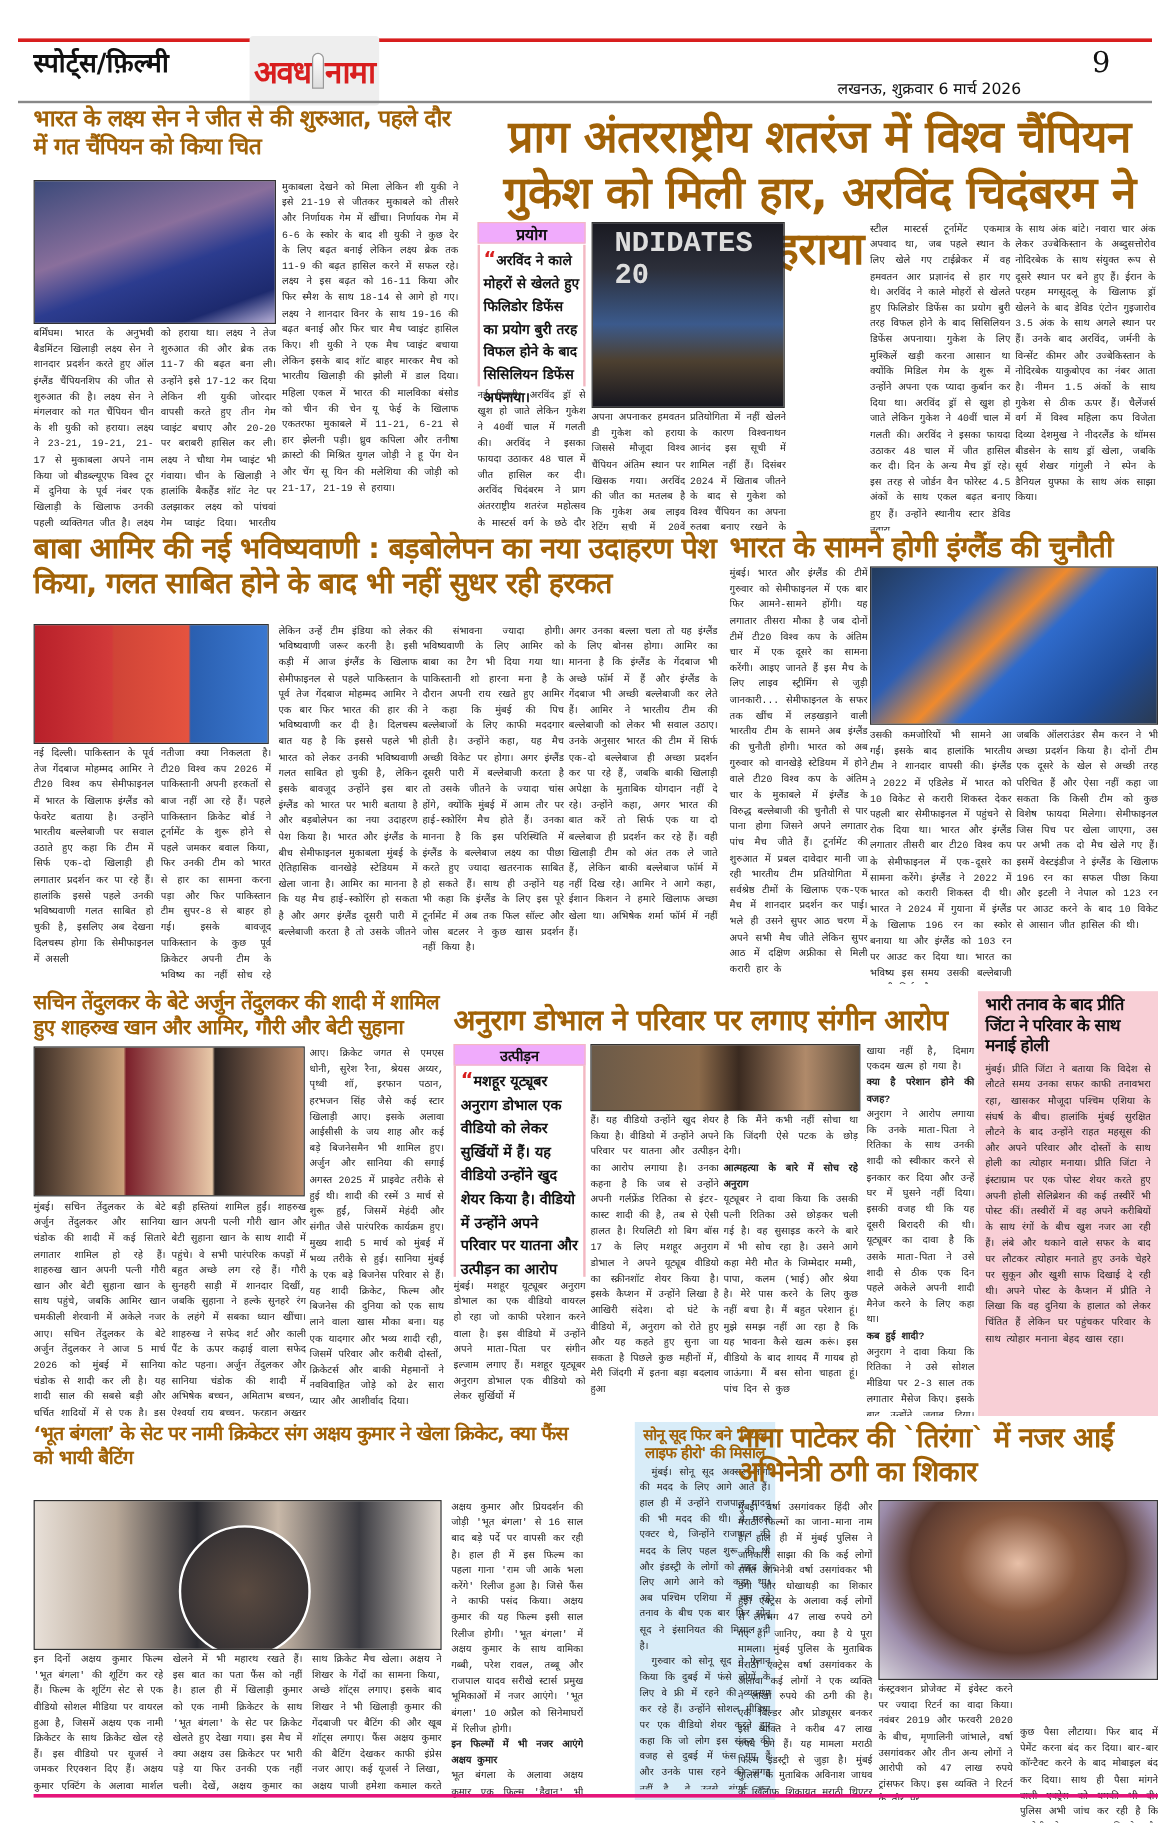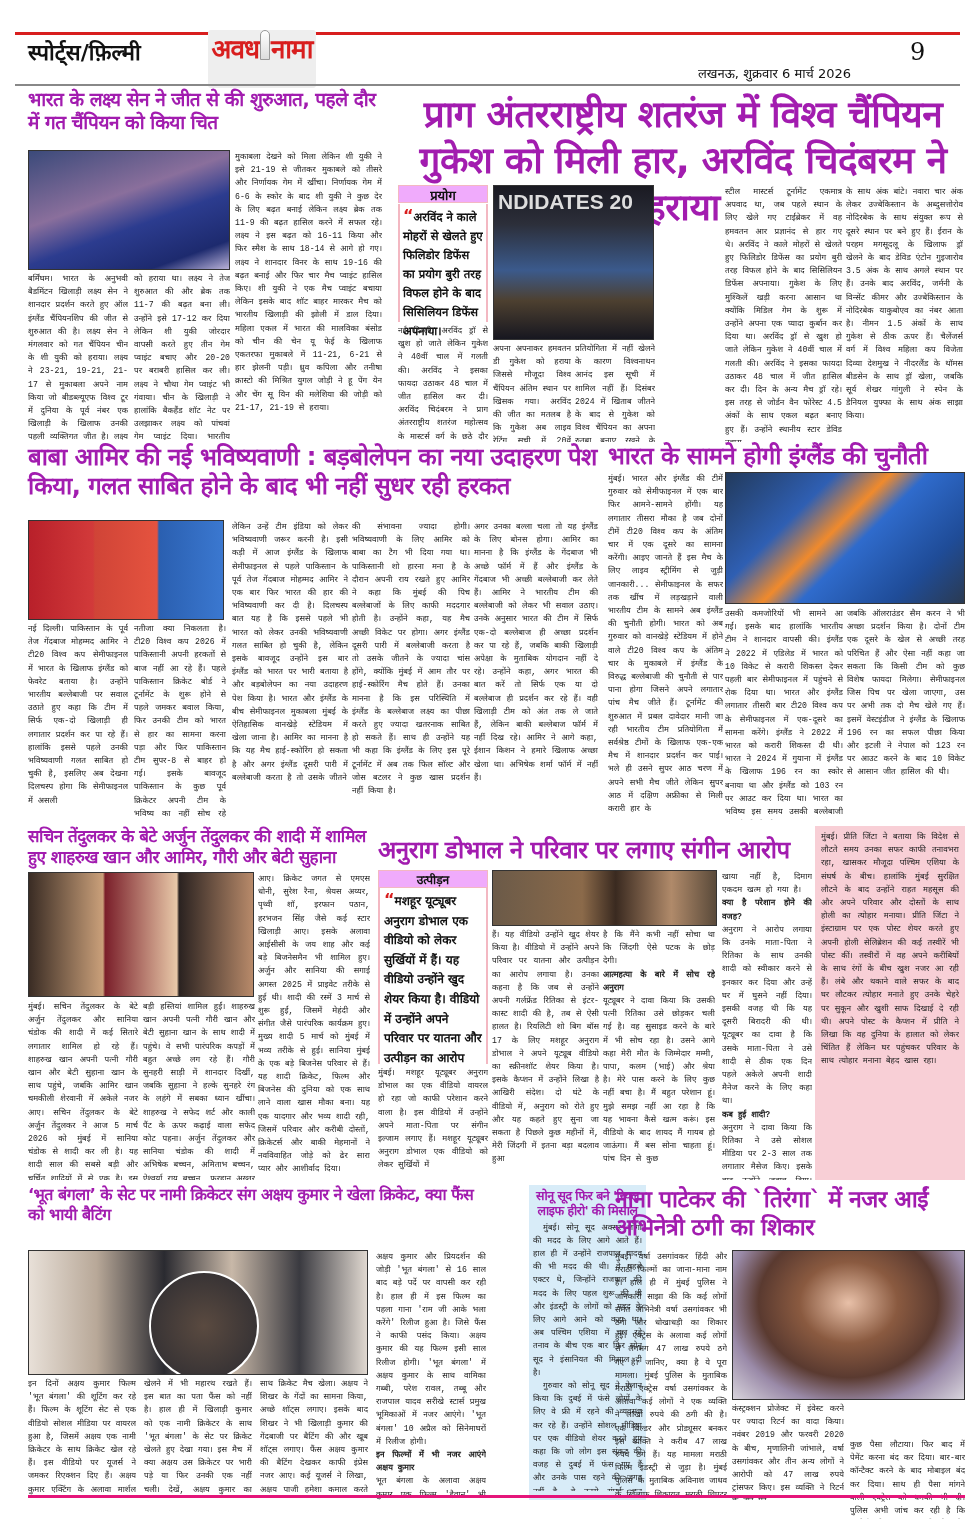--- a/index.html
+++ b/index.html
@@ -1,35 +1,35 @@
 <!DOCTYPE html>
 <html><head>
 <meta charset="utf-8">
 <style>
   *{box-sizing:border-box;margin:0;padding:0}
   body{width:975px;height:1519px;background:#fff;font-family:"DejaVu Sans",sans-serif;color:#111;position:relative;overflow:hidden}
   .abs{position:absolute}
-  .hl{font-family:"DejaVu Sans",sans-serif;font-weight:bold;color:#a21caf;line-height:1.22;letter-spacing:-0.5px}
+  .hl{font-family:"DejaVu Sans",sans-serif;font-weight:bold;color:#a16207;line-height:1.22;letter-spacing:-0.5px}
   .body{font-family:Liberation Mono, monospace;font-size:8.2px;line-height:13.2px;color:#222;text-align:justify;overflow:hidden}
   .body p{text-indent:10px}
   .body b{font-weight:bold}
   .rule-red{background:#d81e1e;height:3px}
   .rule-pink{background:#e5157a;height:3px}
   .photo{overflow:hidden;border:1px solid #333}
   .box-pink{background:#f0abfc;border:1px solid #f3b8c2}
   .box-blue{background:#d8ecf8}
   .quote{font-family:"DejaVu Sans",sans-serif;font-weight:bold;color:#111;line-height:1.3}
   .qmark{color:#d81e1e;font-size:16px;font-weight:bold}
 </style>
 </head>
 <body>
 
 <div class="abs rule-red" style="left:15px;top:32px;width:945px;"></div>
 <div class="abs" style="left:28px;top:36px;font-size:22px;font-weight:bold;">स्पोर्ट्स/फ़िल्मी</div>
-<div class="abs" style="left:208px;top:30px;width:108px;height:58px;background:#eee;border-radius:3px;display:flex;align-items:flex-start;justify-content:center;">
+<div class="abs" style="left:208px;top:30px;width:108px;height:58px;background:#eee;border-radius:3px;display:flex;align-items:center;justify-content:center;">
   <span style="color:#d81e1e;font-weight:bold;font-size:26px;letter-spacing:-1px;">अवध</span>
   <span style="display:inline-block;width:10px;height:30px;margin:0 1px;background:linear-gradient(#fff,#ddd);border:1px solid #999;border-radius:5px 5px 0 0;"></span>
   <span style="color:#d81e1e;font-weight:bold;font-size:26px;letter-spacing:-1px;">नामा</span>
 </div>
 <div class="abs" style="left:698px;top:64px;font-size:13px;">लखनऊ, शुक्रवार 6 मार्च 2026</div>
 <div class="abs" style="left:910px;top:38px;font-size:24px;font-family:'DejaVu Serif',serif;">9</div>
 <div class="abs" style="left:15px;top:84px;width:945px;height:2px;background:#888;"></div>
 
 <section>
   <h2 class="abs hl" style="left:28px;top:88px;width:360px;font-size:19px;">भारत के लक्ष्य सेन ने जीत से की शुरुआत, पहले दौर में गत चैंपियन को किया चित</h2>
@@ -40,21 +40,21 @@
 </section>
 
 <section>
   <h1 class="abs hl" style="left:398px;top:92px;width:570px;font-size:37px;text-align:center;line-height:1.25;">प्राग अंतरराष्ट्रीय शतरंज में विश्व चैंपियन गुकेश को मिली हार, अरविंद चिदंबरम ने हराया</h1>
   <div class="abs box-pink" style="left:398px;top:185px;width:90px;height:18px;text-align:center;font-weight:bold;font-size:13px;">प्रयोग</div>
   <div class="abs" style="left:398px;top:204px;width:90px;height:118px;border-left:2px solid #f3b8c2;border-right:2px solid #f3b8c2;padding:2px 3px;">
     <span class="qmark">“</span><span class="quote" style="font-size:11.5px;margin-top:32px;">अरविंद ने काले मोहरों से खेलते हुए फिलिडोर डिफेंस का प्रयोग बुरी तरह विफल होने के बाद सिसिलियन डिफेंस अपनाया।</span>
   </div>
   <div class="abs body" style="left:398px;top:324px;width:90px;height:118px;">नई दिल्ली। अरविंद ड्रॉ से खुश हो जाते लेकिन गुकेश ने 40वीं चाल में गलती की। अरविंद ने इसका फायदा उठाकर 48 चाल में जीत हासिल कर दी। अरविंद चिदंबरम ने प्राग अंतरराष्ट्रीय शतरंज महोत्सव के मास्टर्स वर्ग के छठे दौर में सटीक रणनीति</div>
   <div class="abs photo" style="left:493px;top:185px;width:161px;height:155px;background:linear-gradient(180deg,#1a1a22 0%,#2c2f3a 25%,#3b5a8c 55%,#4d4030 75%,#171720 100%);">
-    <div style="color:#ddd;font-size:21px;font-weight:bold;padding:4px 4px;font-family:Liberation Sans, sans-serif;">NDIDATES 20</div>
+    <div style="color:#ddd;font-size:24px;font-weight:bold;padding:4px 18px;font-family:Liberation Mono, monospace;">NDIDATES 20</div>
   </div>
   <div class="abs body" style="left:493px;top:342px;width:78px;height:100px;">अपना अपनाकर हमवतन डी गुकेश को हराया जिससे मौजूदा विश्व चैंपियन अंतिम स्थान पर खिसक गया। अरविंद की जीत का मतलब है कि गुकेश अब लाइव रेटिंग सूची में 20वें स्थान पर खिसक गए हैं। किसी</div>
   <div class="abs body" style="left:575px;top:342px;width:80px;height:100px;">प्रतियोगिता में नहीं खेलने के कारण विश्वनाथन आनंद इस सूची में शामिल नहीं हैं। दिसंबर 2024 में खिताब जीतने के बाद से गुकेश को विश्व चैंपियन का अपना रुतबा बनाए रखने के लिए संघर्ष करना पड़ रहा है। जनवरी 2025 में टाटा</div>
   <div class="abs body" style="left:725px;top:185px;width:117px;height:257px;">स्टील मास्टर्स टूर्नामेंट एकमात्र अपवाद था, जब पहले स्थान के लिए खेले गए टाईब्रेकर में वह हमवतन आर प्रज्ञानंद से हार गए थे। अरविंद ने काले मोहरों से खेलते हुए फिलिडोर डिफेंस का प्रयोग बुरी तरह विफल होने के बाद सिसिलियन डिफेंस अपनाया। गुकेश के लिए मुश्किलें खड़ी करना आसान था क्योंकि मिडिल गेम के शुरू में उन्होंने अपना एक प्यादा कुर्बान कर दिया था। अरविंद ड्रॉ से खुश हो जाते लेकिन गुकेश ने 40वीं चाल में गलती की। अरविंद ने इसका फायदा उठाकर 48 चाल में जीत हासिल कर दी। दिन के अन्य मैच ड्रॉ रहे। इस तरह से जोर्डन वैन फोरेस्ट 4.5 अंकों के साथ एकल बढ़त बनाए हुए हैं। उन्होंने स्थानीय स्टार डेविड नवारा</div>
   <div class="abs body" style="left:846px;top:185px;width:117px;height:257px;">के साथ अंक बांटे। नवारा चार अंक लेकर उज्बेकिस्तान के अब्दुसत्तोरोव नोदिरबेक के साथ संयुक्त रूप से दूसरे स्थान पर बने हुए हैं। ईरान के परहम मगसूदलू के खिलाफ ड्रॉ खेलने के बाद डेविड एंटोन गुइजारोव 3.5 अंक के साथ अगले स्थान पर हैं। उनके बाद अरविंद, जर्मनी के विन्सेंट कीमर और उज्बेकिस्तान के नोदिरबेक याकुबोएव का नंबर आता है। नीमन 1.5 अंकों के साथ गुकेश से ठीक ऊपर हैं। चैलेंजर्स वर्ग में विश्व महिला कप विजेता दिव्या देशमुख ने नीदरलैंड के थॉमस बीडसेन के साथ ड्रॉ खेला, जबकि सूर्य शेखर गांगुली ने स्पेन के डैनियल युफ्फा के साथ अंक साझा किया।</div>
 </section>
 
 <section>
   <h2 class="abs hl" style="left:28px;top:443px;width:575px;font-size:24px;">बाबा आमिर की नई भविष्यवाणी : बड़बोलेपन का नया उदाहरण पेश किया, गलत साबित होने के बाद भी नहीं सुधर रही हरकत</h2>
   <div class="abs photo" style="left:28px;top:520px;width:196px;height:100px;background:linear-gradient(90deg,#b8202a 0%,#d23a3a 33%,#d04437 34%,#e5533f 66%,#2a5fb0 67%,#3b78d0 100%);"></div>
@@ -98,20 +98,21 @@
   <div class="abs body" style="left:722px;top:870px;width:90px;height:310px;">
     <span>खाया नहीं है, दिमाग एकदम खत्म हो गया है।</span><br>
     <b>क्या है परेशान होने की वजह?</b><br>
     <span>अनुराग ने आरोप लगाया कि उनके माता-पिता ने रितिका के साथ उनकी शादी को स्वीकार करने से इनकार कर दिया और उन्हें घर में घुसने नहीं दिया। इसकी वजह थी कि यह दूसरी बिरादरी की थी। यूट्यूबर का दावा है कि उसके माता-पिता ने उसे शादी से ठीक एक दिन पहले अकेले अपनी शादी मैनेज करने के लिए कहा था।</span><br>
     <b>कब हुई शादी?</b><br>
     <span>अनुराग ने दावा किया कि रितिका ने उसे सोशल मीडिया पर 2-3 साल तक लगातार मैसेज किए। इसके बाद उन्होंने जवाब दिया। दोनों ने शादी करने का फैसला किया। हालांकि अनुराग के परिवार ने शादी की मंजूरी नहीं दी। इसके बावजूद कपल ने पिछले साल मई में शादी कर ली थी। उन्होंने सितंबर में अपनी पहली प्रेग्नेंसी अनाउंस की थी।</span>
   </div>
 </section>
 
 <section class="abs" style="left:815px;top:826px;width:150px;height:354px;background:#f8cfd6;padding:4px 6px;overflow:hidden;">
+  <h3 class="hl" style="font-size:14px;color:#111;margin-bottom:4px;">भारी तनाव के बाद प्रीति जिंटा ने परिवार के साथ मनाई होली</h3>
   <div class="body" style="height:290px;">मुंबई। प्रीति जिंटा ने बताया कि विदेश से लौटते समय उनका सफर काफी तनावभरा रहा, खासकर मौजूदा पश्चिम एशिया के संघर्ष के बीच। हालांकि मुंबई सुरक्षित लौटने के बाद उन्होंने राहत महसूस की और अपने परिवार और दोस्तों के साथ होली का त्योहार मनाया। प्रीति जिंटा ने इंस्टाग्राम पर एक पोस्ट शेयर करते हुए अपनी होली सेलिब्रेशन की कई तस्वीरें भी पोस्ट कीं। तस्वीरों में वह अपने करीबियों के साथ रंगों के बीच खुश नजर आ रही हैं। लंबे और थकाने वाले सफर के बाद घर लौटकर त्योहार मनाते हुए उनके चेहरे पर सुकून और खुशी साफ दिखाई दे रही थी। अपने पोस्ट के कैप्शन में प्रीति ने लिखा कि वह दुनिया के हालात को लेकर चिंतित हैं लेकिन घर पहुंचकर परिवार के साथ त्योहार मनाना बेहद खास रहा।</div>
 </section>
 
 <section>
   <h2 class="abs hl" style="left:28px;top:1185px;width:460px;font-size:16px;">‘भूत बंगला’ के सेट पर नामी क्रिकेटर संग अक्षय कुमार ने खेला क्रिकेट, क्या फैंस को भायी बैटिंग</h2>
   <div class="abs photo" style="left:28px;top:1250px;width:340px;height:125px;background:linear-gradient(90deg,#e8e0d8 0%,#b8a898 20%,#2a2a30 40%,#c8b8a8 60%,#3a3a40 80%,#e0d8d0 100%);">
     <div style="position:absolute;left:120px;top:20px;width:110px;height:110px;border-radius:50%;border:2px solid #fff;background:radial-gradient(circle,#5a4a40,#2a2a30);"></div>
   </div>
   <div class="abs body" style="left:28px;top:1377px;width:108px;height:120px;">इन दिनों अक्षय कुमार फिल्म 'भूत बंगला' की शूटिंग कर रहे हैं। फिल्म के शूटिंग सेट से एक वीडियो सोशल मीडिया पर वायरल हुआ है, जिसमें अक्षय एक नामी क्रिकेटर के साथ क्रिकेट खेल रहे हैं। इस वीडियो पर यूजर्स ने जमकर रिएक्शन दिए हैं। अक्षय कुमार एक्टिंग के अलावा मार्शल आर्ट में भी एक्सपर्ट हैं, यह बात उनके फैंस जानते हैं। लेकिन क्या वह क्रिकेट</div>
   <div class="abs body" style="left:144px;top:1377px;width:108px;height:120px;">खेलने में भी महारथ रखते हैं। इस बात का पता फैंस को नहीं है। हाल ही में खिलाड़ी कुमार को एक नामी क्रिकेटर के साथ 'भूत बंगला' के सेट पर क्रिकेट खेलते हुए देखा गया। इस मैच में क्या अक्षय उस क्रिकेटर पर भारी पड़े या फिर उनकी एक नहीं चली। देखें, अक्षय कुमार का क्रिकेट खेलते हुए वायरल वीडियो। फिल्म भूत बंगला के सेट पर अक्षय कुमार ने शिखर धवन के</div>

